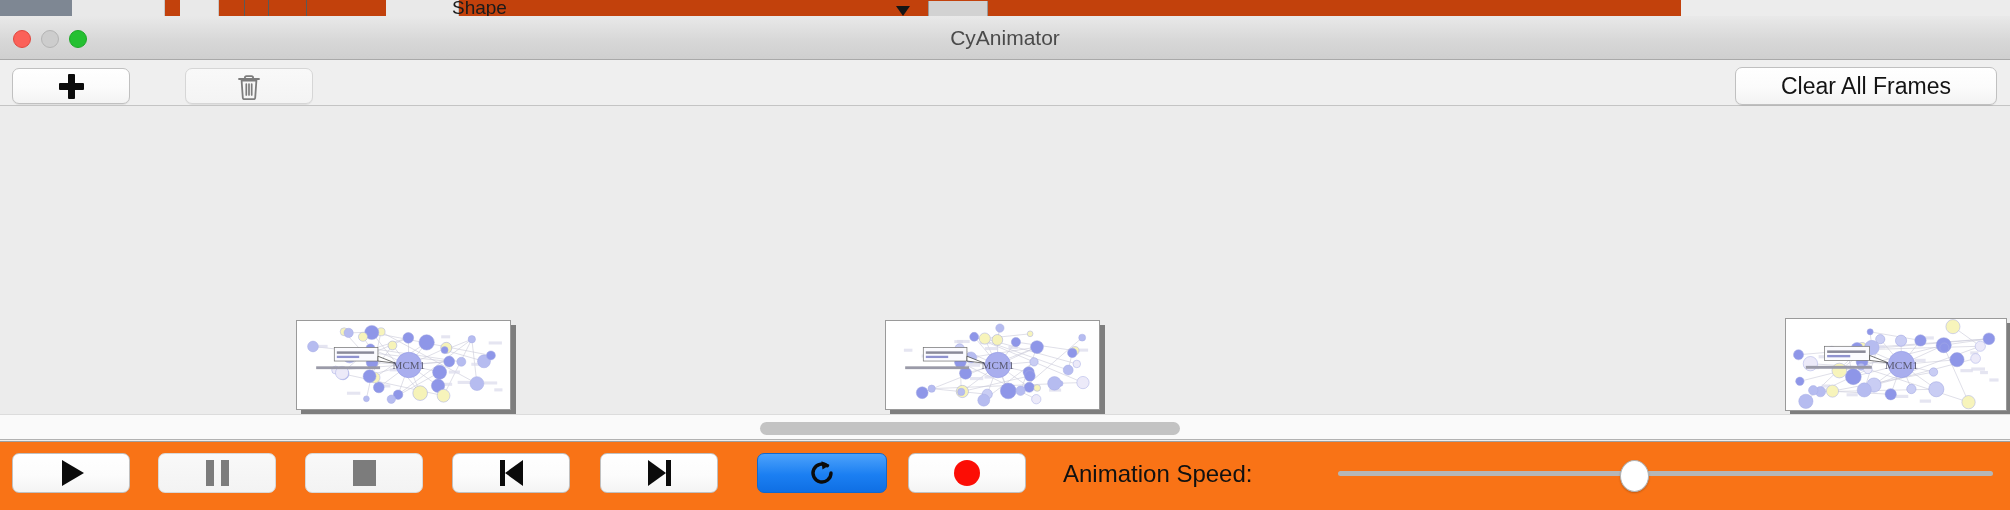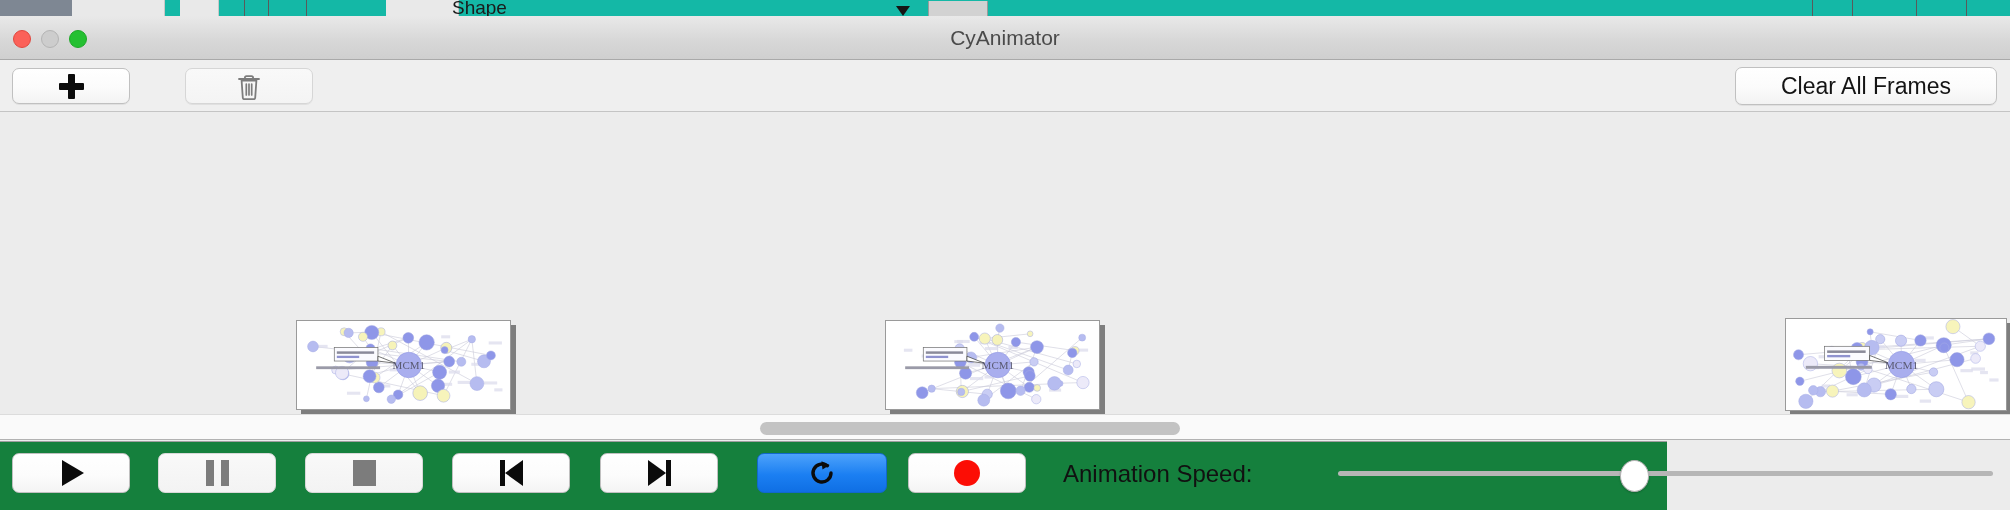--- a/index.html
+++ b/index.html
@@ -16,22 +16,22 @@
     width: 2010px;
     height: 510px;
     overflow: hidden;
     background: #ececec;
   }
 
   
   .bg-strip {
     position: absolute;
     left: 0; top: 0;
-    width: 2010px; height: 16px;
-    background: #14b8a6;
+    width: 1681px; height: 16px;
+    background: #c2410c;
     border-bottom: 1px solid #b9b9b9;
     overflow: hidden;
   }
   .bg-strip .blk {
     position: absolute;
     top: 0;
     height: 16px;
     background: #e9e9e9;
     border-right: 1px solid #c8c8c8;
   }
@@ -103,21 +103,21 @@
     text-align: center;
     font-size: 21px;
     color: #4a4a4a;
     font-family: "Liberation Sans", sans-serif;
   }
 
   
   .toolbar {
     position: absolute;
     left: 0; top: 60px;
-    width: 2010px; height: 52px;
+    width: 2010px; height: 46px;
     background: #efefef;
     border-bottom: 1px solid #c4c4c4;
     box-sizing: border-box;
   }
   .btn {
     position: absolute;
     box-sizing: border-box;
     border-radius: 7px;
     border: 1px solid #c0c0c0;
     background: linear-gradient(to bottom, #ffffff 0%, #fbfbfb 55%, #f3f3f3 100%);
@@ -187,22 +187,22 @@
     left: 760px; top: 7px;
     width: 420px; height: 13px;
     border-radius: 7px;
     background: #c3c3c3;
   }
 
   
   .playbar {
     position: absolute;
     left: 0; top: 441px;
-    width: 1667px; height: 69px;
-    background: #15803d;
+    width: 2010px; height: 69px;
+    background: #f97316;
     border-top: 1px solid #9e9e9e;
     box-sizing: border-box;
   }
   .pbtn {
     position: absolute;
     top: 11px;
     height: 40px;
     box-sizing: border-box;
     border-radius: 7px;
     border: 1px solid #c0c0c0;

